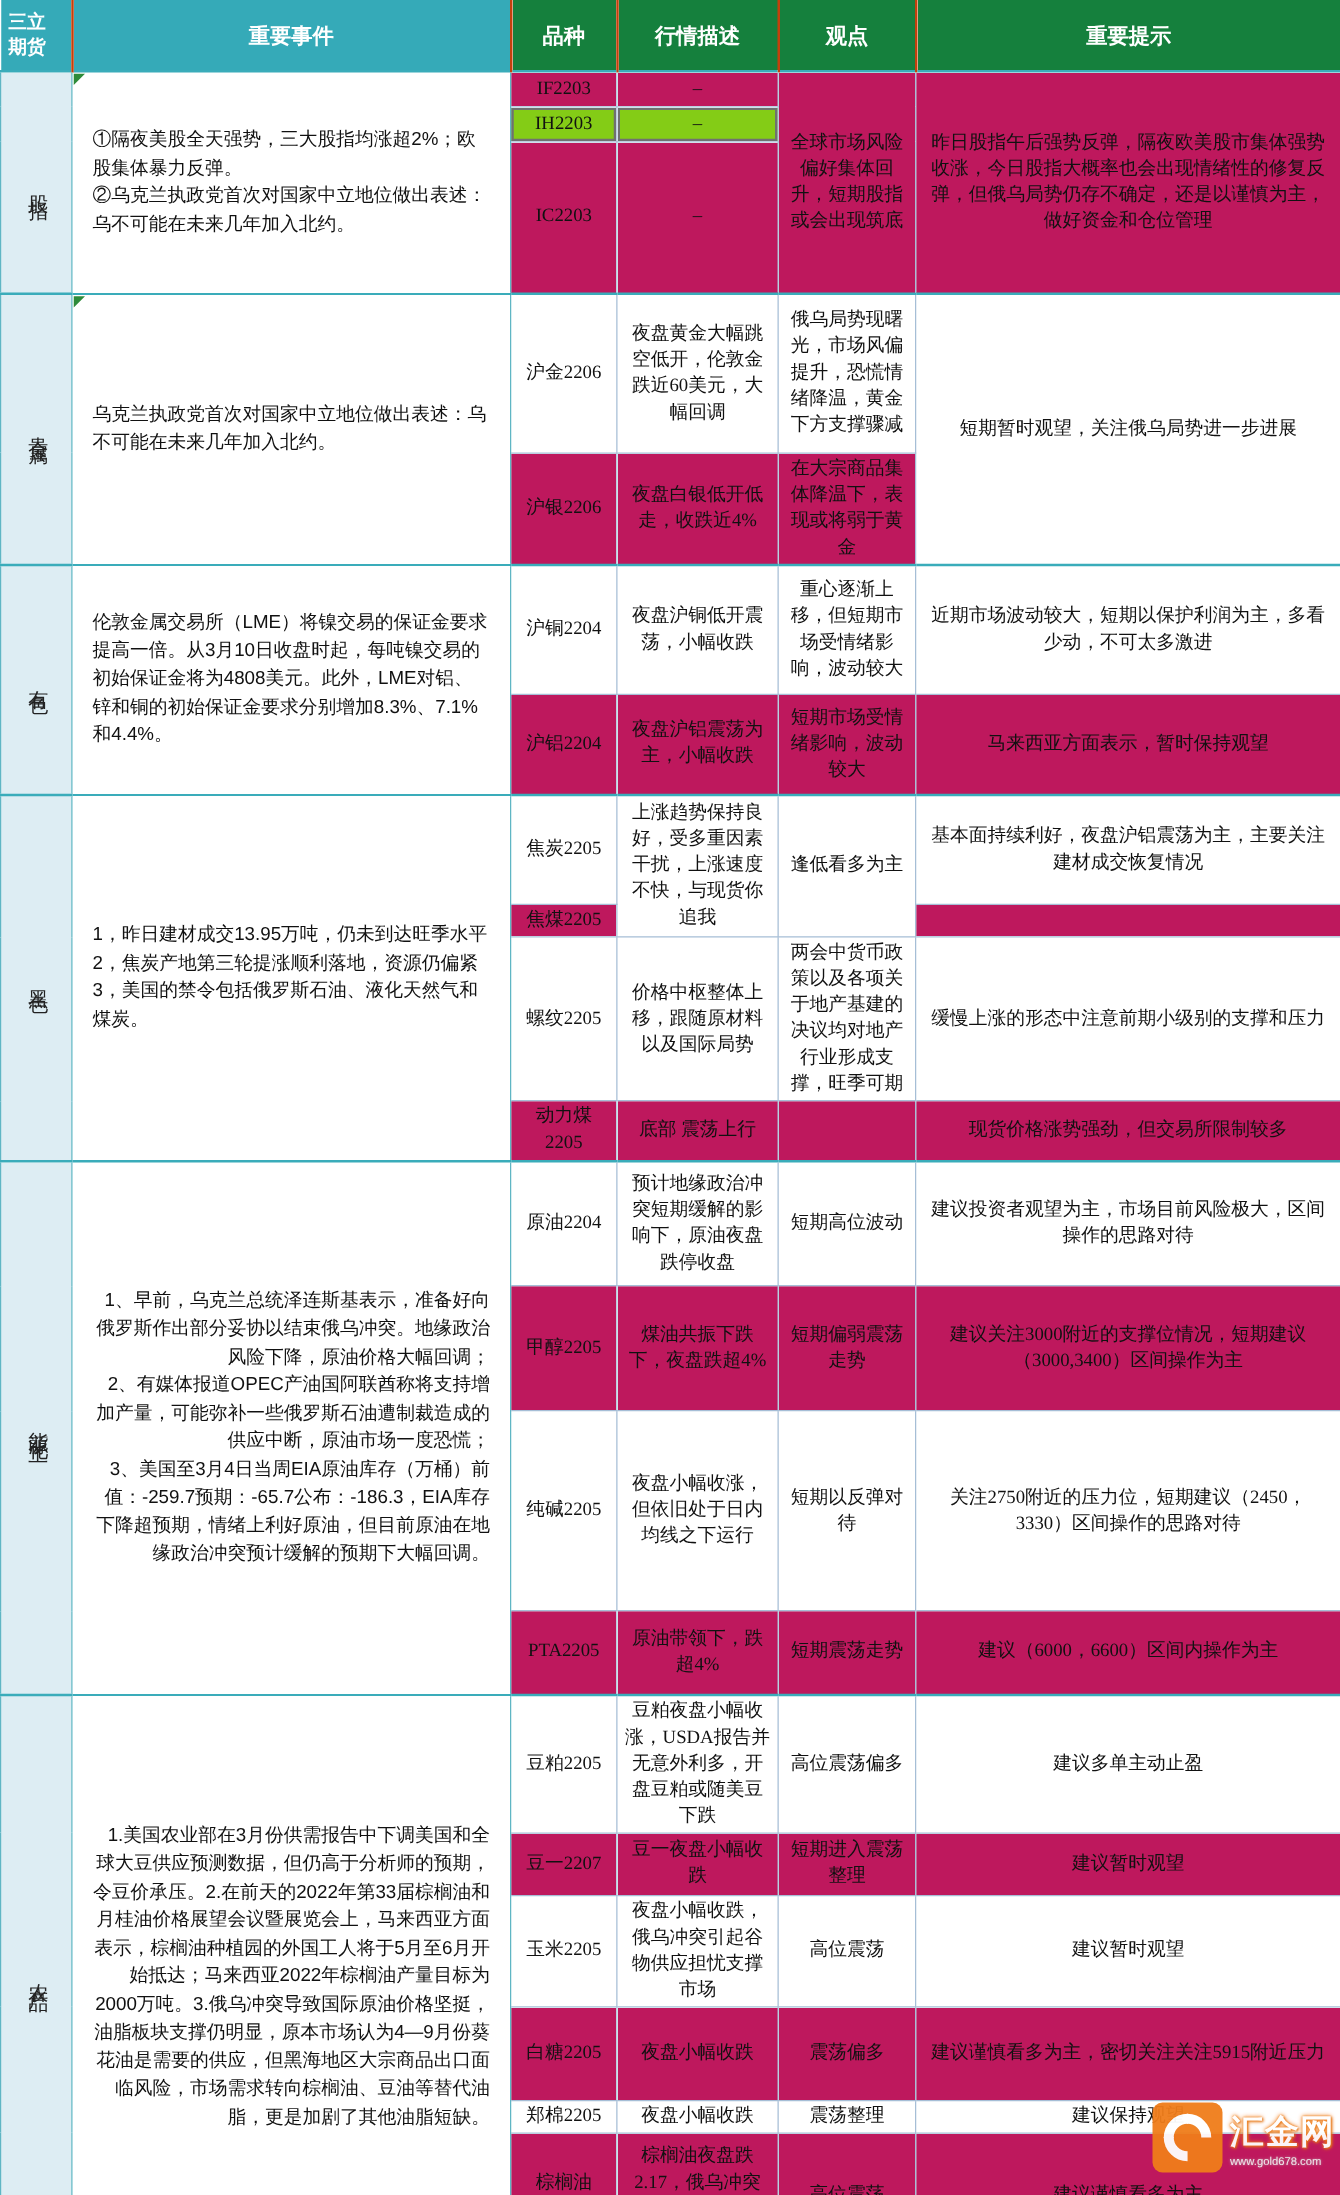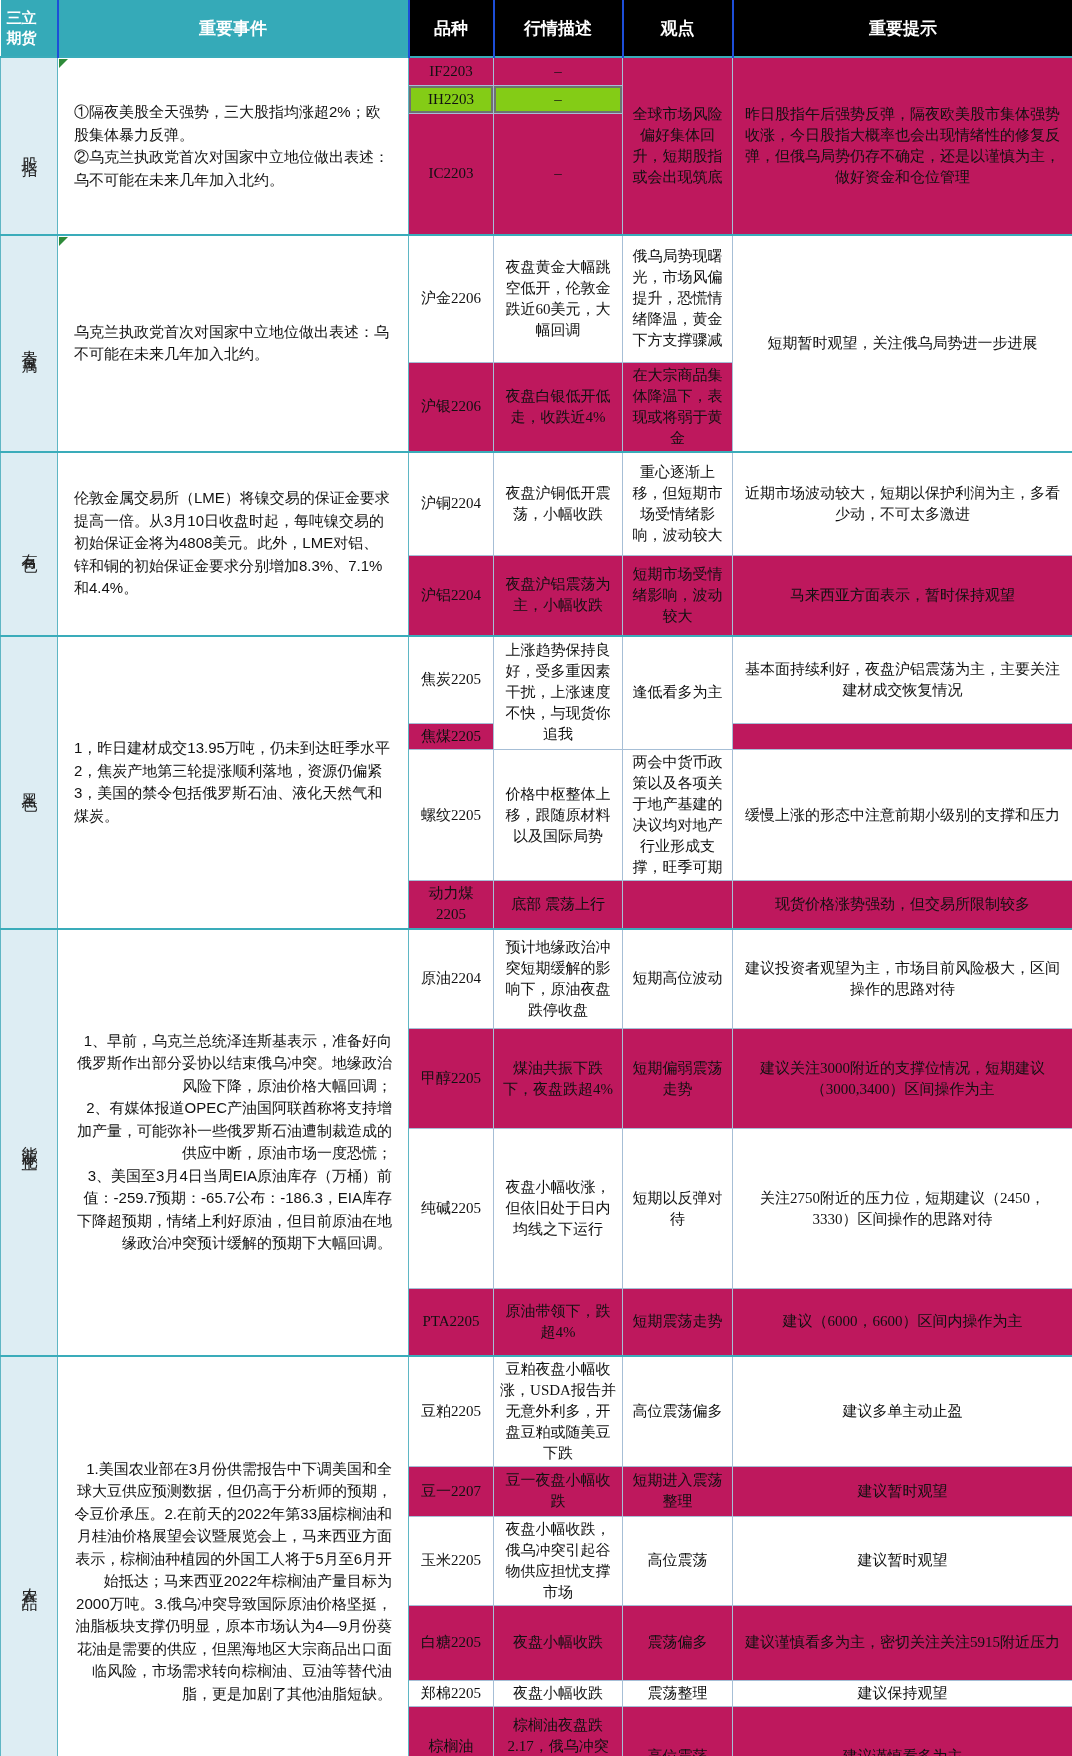--- a/index.html
+++ b/index.html
@@ -5,22 +5,22 @@
   html,body{margin:0;padding:0;background:#fff;}
   .page{position:relative;width:1072px;height:1756px;background:#fff;overflow:hidden;
         font-family:"Liberation Sans",sans-serif;}
   table{width:1072px;height:1756px;table-layout:fixed;border-collapse:collapse;}
   td,th{box-sizing:border-box;overflow:hidden;}
 
   
   th{color:#fff;font-weight:bold;font-size:17px;text-align:center;vertical-align:middle;
      border:none;padding:2px;}
   th.teal{background:#35aab8;}
-  th.blue{background:#000000;}
-  th + th{border-left:2px solid #1d4ed8;}
+  th.blue{background:#15803d;}
+  th + th{border-left:2px solid #c2410c;}
   .brand{font-size:15px;line-height:1.35;text-align:left;padding-left:6px;white-space:pre-line;}
 
   
   td{border:1px solid #a6bed6;vertical-align:middle;font-size:15px;color:#111;
      padding:2px 6px;}
   td.cat{background:#ddedf3;border-color:#5fb6c4;text-align:center;padding:0;}
   td.cat .vtxt{writing-mode:vertical-rl;text-orientation:upright;letter-spacing:4px;
      font-size:16px;color:#222;margin:0 auto;}
   td.event{background:#fff;border-color:#5fb6c4;font-size:15px;line-height:1.5;
      text-align:left;white-space:pre-line;padding:4px 16px;position:relative;}
@@ -209,13 +209,22 @@
   </tr>
   <tr style="height:101px">
     <td class="data blue-row">棕榈油2205</td>
     <td class="data blue-row">棕榈油夜盘跌2.17，俄乌冲突仍支撑油脂市场下方空间或有限</td>
     <td class="data blue-row">高位震荡</td>
     <td class="data blue-row">建议谨慎看多为主</td>
   </tr>
 </tbody>
     </table>
 
+<div class="watermark">
+  <div class="wm-logo">
+        <span class="wm-c"></span>
+      </div>
+  <div class="wm-text">
+    <div class="wm-name">汇金网</div>
+    <div class="wm-url">www.gold678.com</div>
+  </div>
 </div>
+</div>
 
 </body></html>

